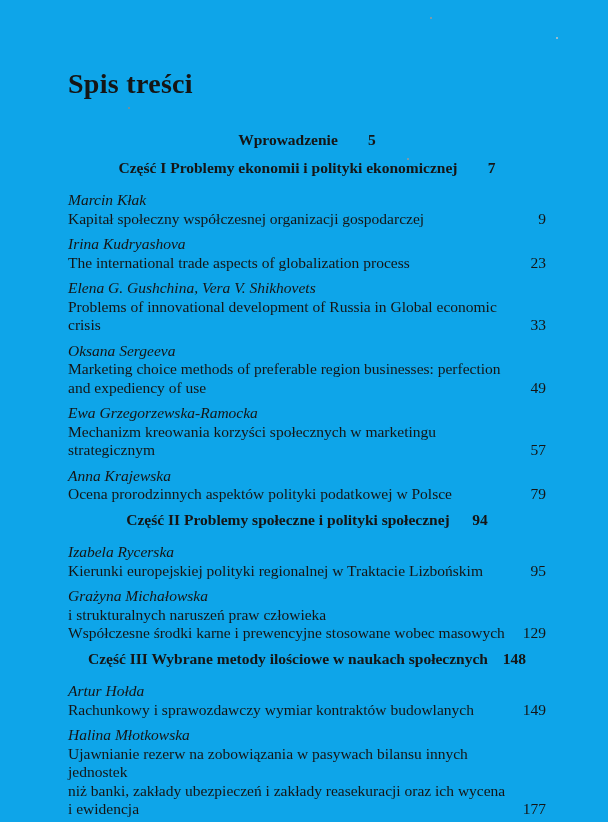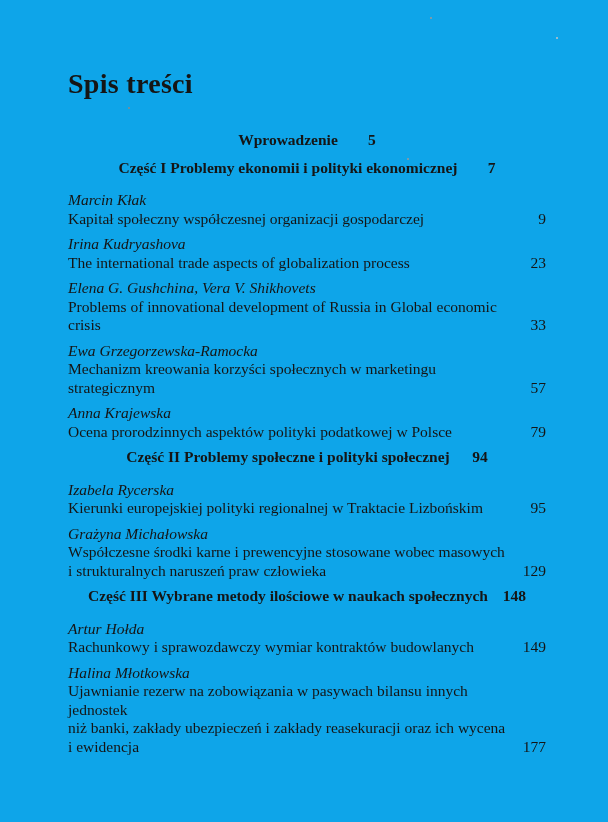--- a/index.html
+++ b/index.html
@@ -92,20 +92,30 @@
   <div class="entry">
     <div class="author">Elena G. Gushchina, Vera V. Shikhovets</div>
     <div class="title-row">
       <div class="title-lines">
         <div>Problems of innovational development of Russia in Global economic crisis</div>
       </div>
       <span class="page-num">33</span>
     </div>
   </div>
 
+  <div class="entry">
+    <div class="author">Oksana Sergeeva</div>
+    <div class="title-row">
+      <div class="title-lines">
+        <div>Marketing choice methods of preferable region businesses: perfection</div>
+        <div>and expediency of use</div>
+      </div>
+      <span class="page-num">49</span>
+    </div>
+  </div>
 
   <div class="entry">
     <div class="author">Ewa Grzegorzewska-Ramocka</div>
     <div class="title-row">
       <div class="title-lines">
         <div>Mechanizm kreowania korzyści społecznych w marketingu strategicznym</div>
       </div>
       <span class="page-num">57</span>
     </div>
   </div>
@@ -132,22 +142,22 @@
         <div>Kierunki europejskiej polityki regionalnej w Traktacie Lizbońskim</div>
       </div>
       <span class="page-num">95</span>
     </div>
   </div>
 
   <div class="entry">
     <div class="author">Grażyna Michałowska</div>
     <div class="title-row">
       <div class="title-lines">
+        <div>i strukturalnych naruszeń praw człowieka</div>
         <div>Współczesne środki karne i prewencyjne stosowane wobec masowych</div>
-        <div>i strukturalnych naruszeń praw człowieka</div>
       </div>
       <span class="page-num">129</span>
     </div>
   </div>
 
   <div class="row section-row part">
     <span>Część III Wybrane metody ilościowe w naukach społecznych</span>
     <span class="page-num">148</span>
   </div>
 

